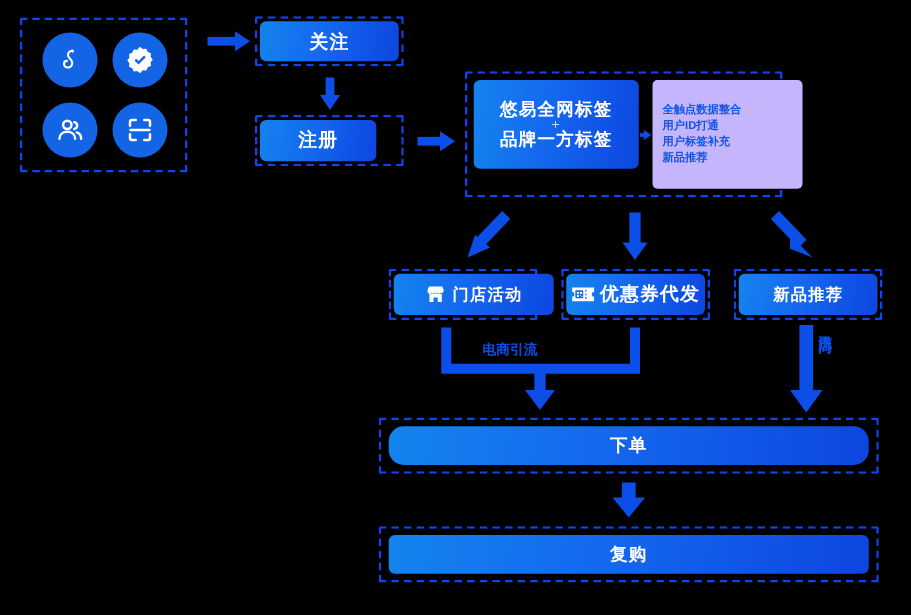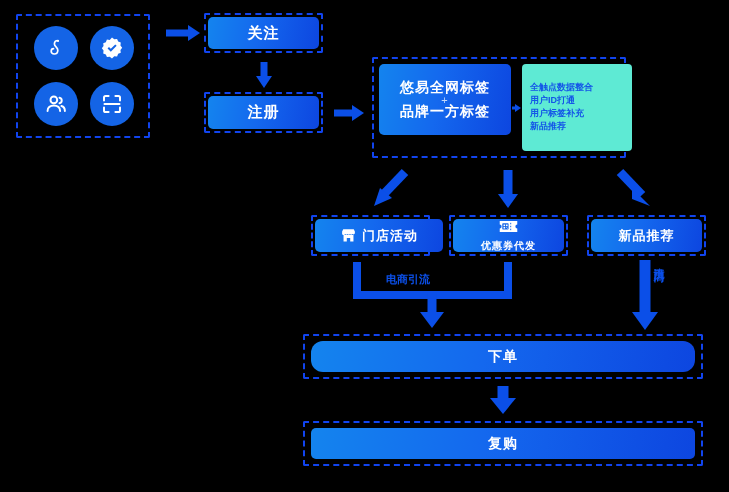--- a/index.html
+++ b/index.html
@@ -49,36 +49,36 @@
   #sourcesFrame{left:16px;top:14px;width:134px;height:124px;}
   #ic0{left:34px;top:26px;}
   #ic1{left:90px;top:26px;}
   #ic2{left:34px;top:82px;}
   #ic3{left:90px;top:82px;}
 
   #followFrame{left:204px;top:13px;width:119px;height:40px;}
   #followBox{left:208px;top:17px;width:111px;height:32px;font-size:15px;}
 
   #regFrame{left:204px;top:92px;width:119px;height:41px;}
-  #regBox{left:208px;top:96px;width:111px;height:33px;font-size:15px;}
+  #regBox{left:208px;top:96px;width:93px;height:33px;font-size:15px;}
 
   #tagFrame{left:372px;top:57px;width:254px;height:101px;}
   #tagBox{left:379px;top:64px;width:132px;height:71px;
           flex-direction:column;gap:2px;font-size:14px;}
   #tagBox .plus{font-weight:normal;font-size:11px;opacity:.75;line-height:2px;}
-  #tagPanel{position:absolute;left:522px;top:64px;width:110px;height:87px;
-            background:#5eead4;border-radius:4px;
+  #tagPanel{position:absolute;left:522px;top:64px;width:120px;height:87px;
+            background:#c4b5fd;border-radius:4px;
             display:flex;flex-direction:column;justify-content:center;
             padding:0 0 0 8px;box-sizing:border-box;gap:3px;}
   #tagPanel span{color:#1455e8;font-size:9px;font-weight:bold;line-height:1.1;}
 
   #shopFrame{left:311px;top:215px;width:119px;height:41px;}
   #shopBox{left:315px;top:219px;width:128px;height:33px;font-size:13px;gap:5px;}
   #cpnFrame{left:449px;top:215px;width:119px;height:41px;}
-  #cpnBox{left:453px;top:219px;width:111px;height:33px;font-size:10px;gap:4px;flex-direction:column;}
+  #cpnBox{left:453px;top:219px;width:111px;height:33px;font-size:15px;gap:4px;}
   #newFrame{left:587px;top:215px;width:119px;height:41px;}
   #newBox{left:591px;top:219px;width:111px;height:33px;font-size:13px;}
   .bicon{display:flex;align-items:center;}
 
   #orderFrame{left:303px;top:334px;width:400px;height:45px;}
   #orderBox{left:311px;top:341px;width:384px;height:31px;font-size:14px;border-radius:12px;}
   #repFrame{left:303px;top:421px;width:400px;height:45px;}
   #repBox{left:311px;top:428px;width:384px;height:31px;font-size:14px;}
 
   #lblEcom{left:386px;top:272px;}

